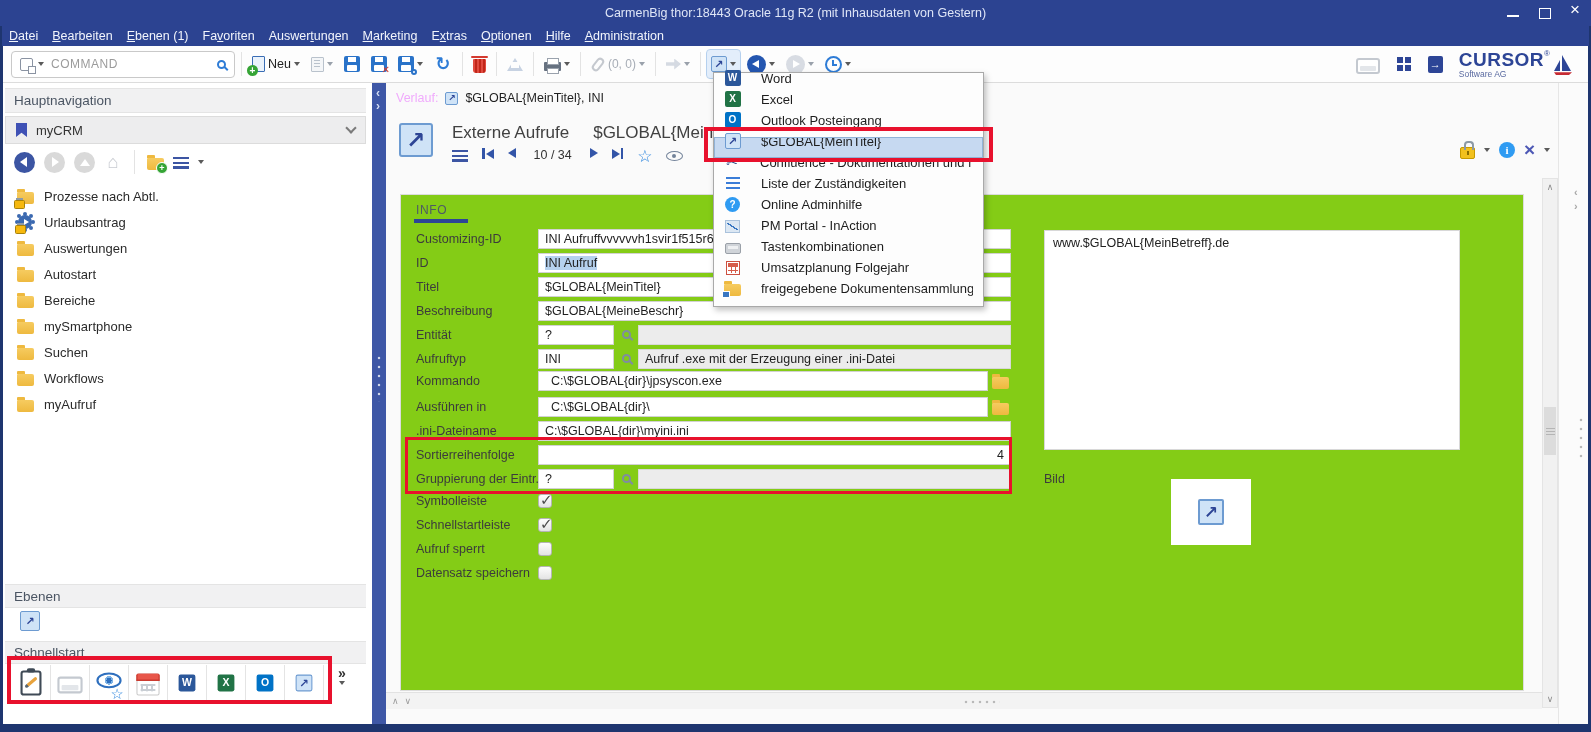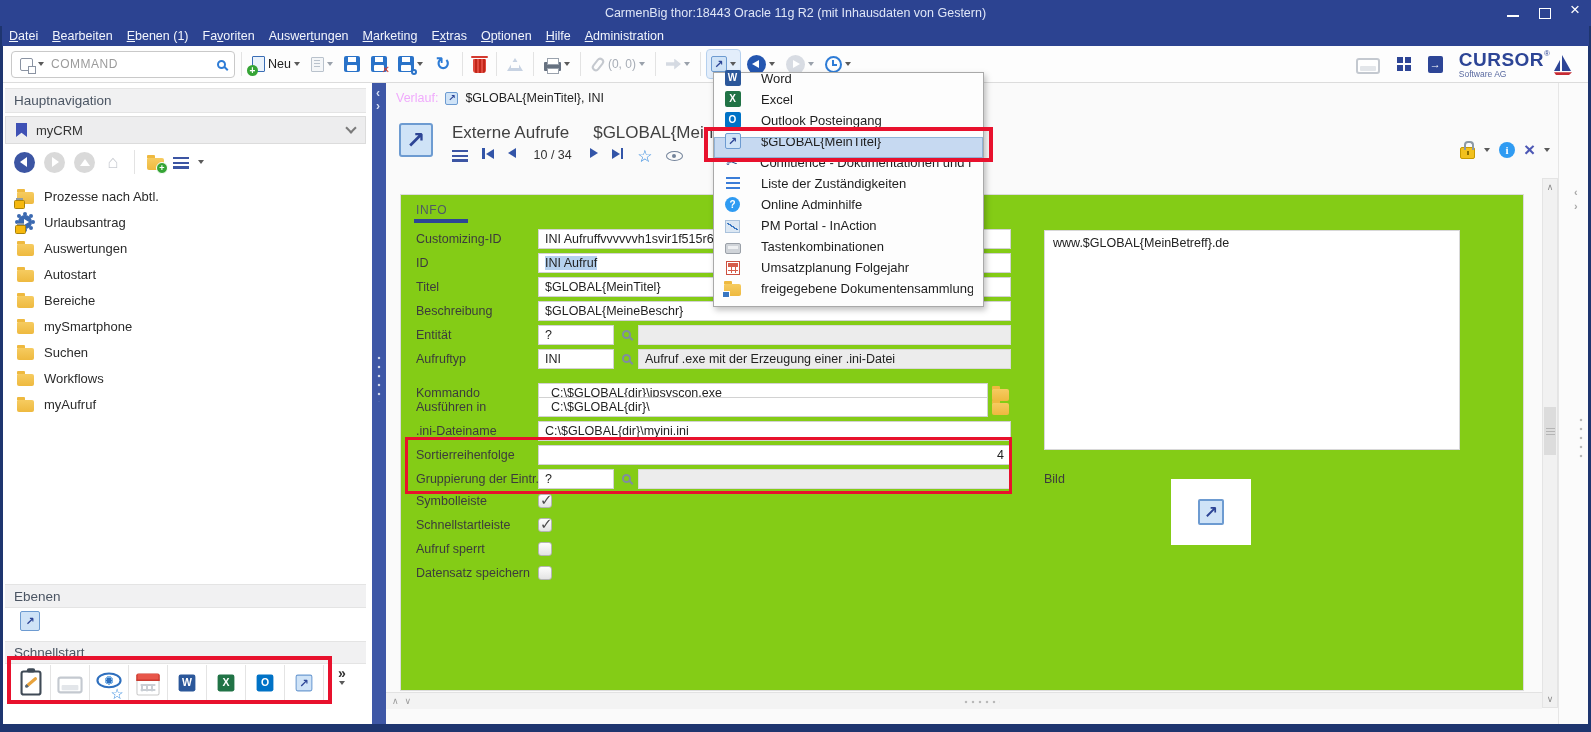--- a/index.html
+++ b/index.html
@@ -567,21 +567,21 @@
       <div class="gfield g-desc"></div>
     </div>
     <div class="frow" style="top:153px;">
       <span class="flabel">Aufruftyp</span>
       <input class="finput w-sm" value="INI" style="">
       <span class="lbtn">
           <span class="ic i-search gray"></span>
         </span>
       <div class="gfield g-desc">Aufruf .exe mit der Erzeugung einer .ini-Datei</div>
     </div>
-    <div class="frow" style="top:187px;">
+    <div class="frow" style="top:175px;">
       <span class="flabel">Kommando</span>
       <input class="finput w-cmd" value="C:\$GLOBAL{dir}\jpsyscon.exe" style="">
       <span class="fbtn">
           <span class="ic i-folder"></span>
         </span>
     </div>
     <div class="frow" style="top:201px;">
       <span class="flabel">Ausführen in</span>
       <input class="finput w-cmd" value="C:\$GLOBAL{dir}\" style="">
       <span class="fbtn">

